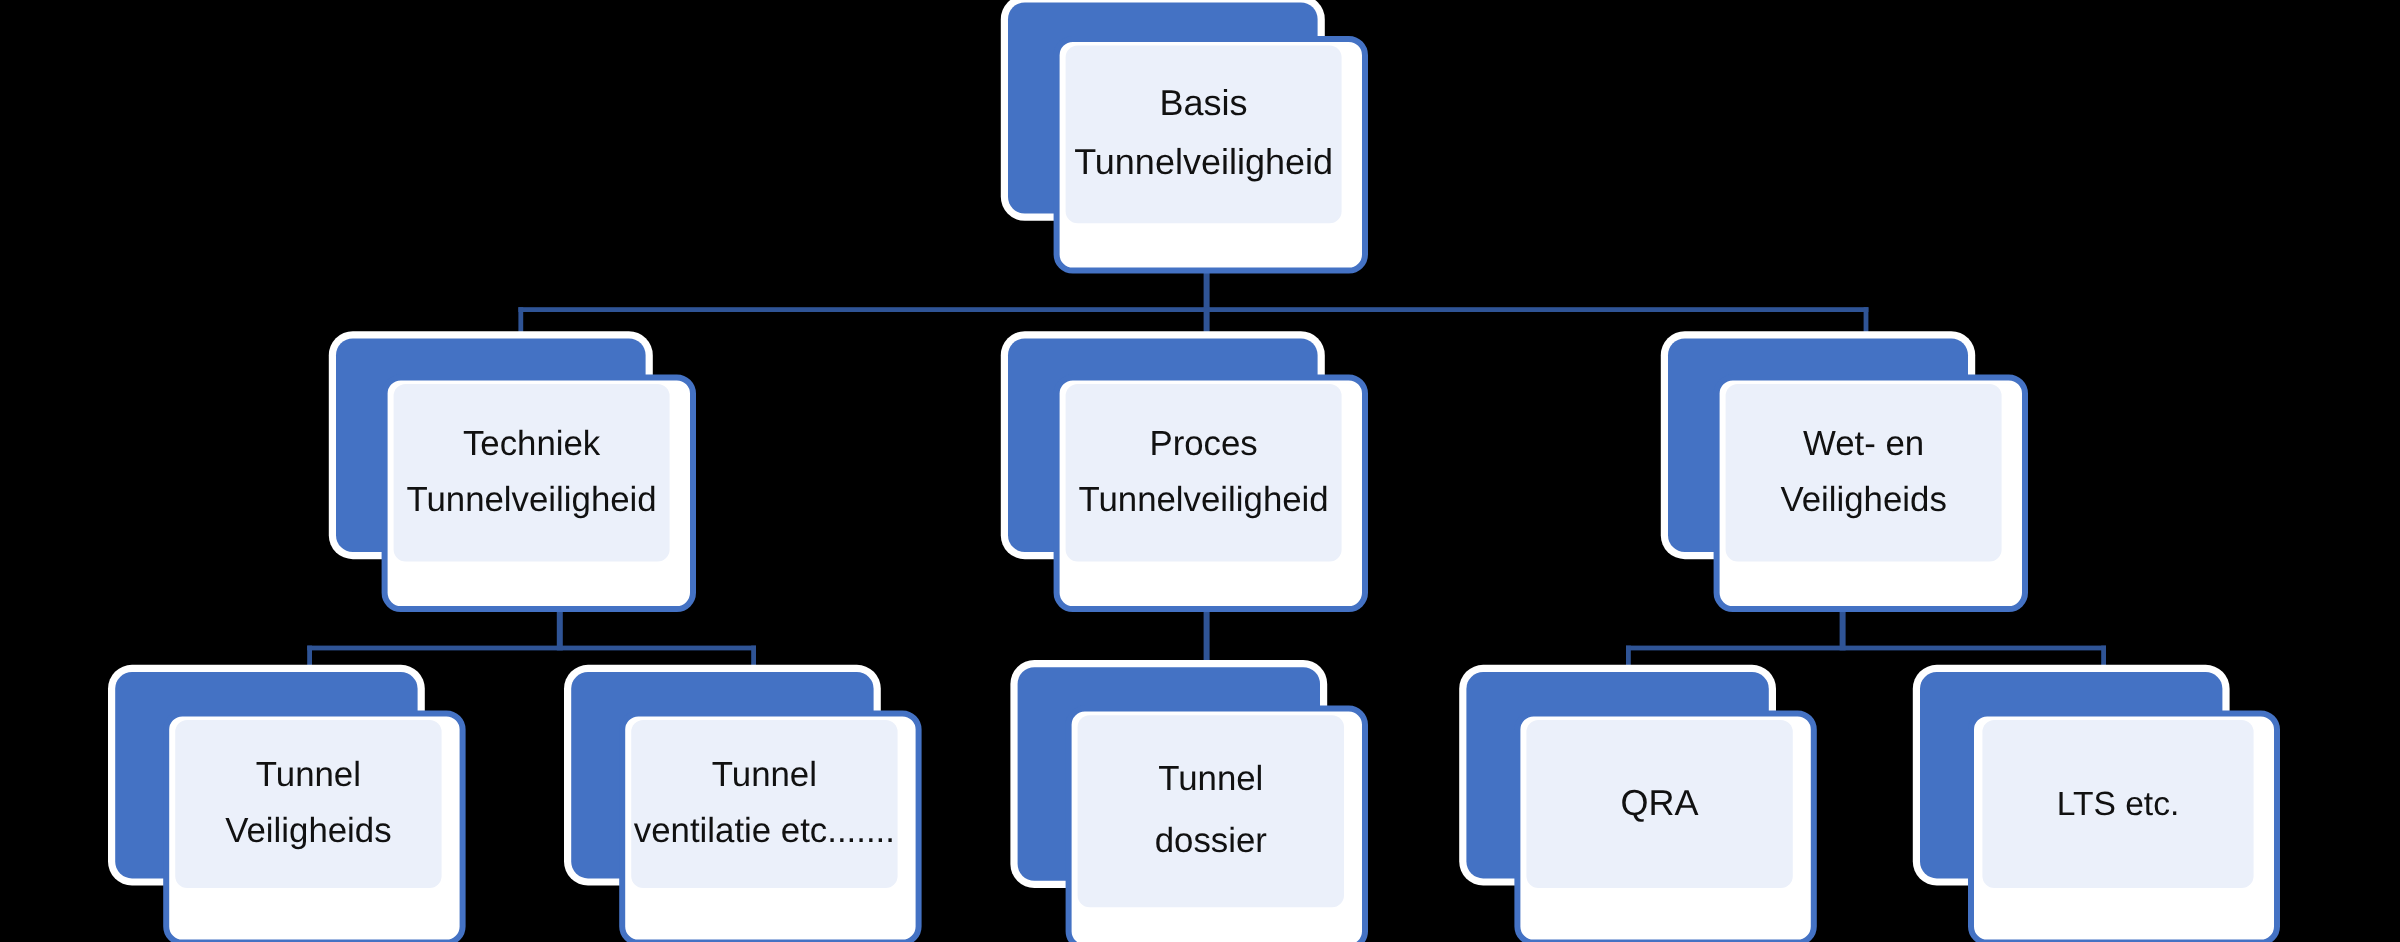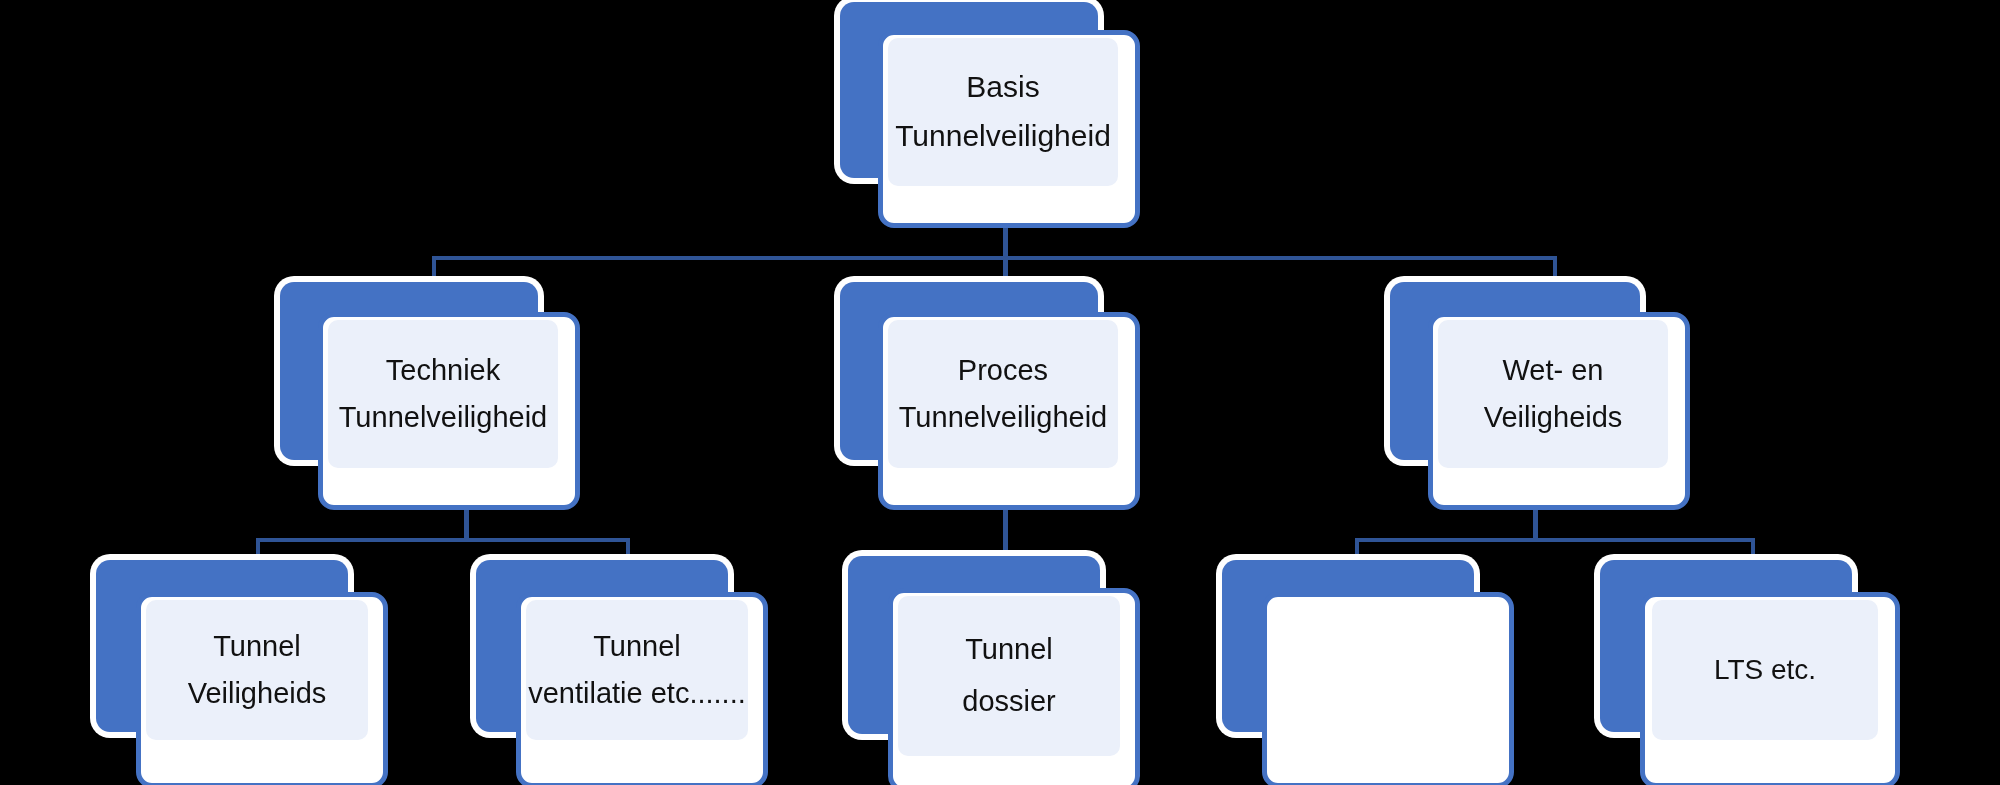--- a/index.html
+++ b/index.html
@@ -150,20 +150,25 @@
       <div class="label wrap" style="font-size:29px;width:240px;line-height:1.78;">
         <span class="ln">Tunnel</span>
         <span class="ln">dossier</span>
       </div>
     </div>
   </div>
 
   <div class="node" style="left:1222px;top:560px;width:340px;height:230px;">
     <div class="plate" style="width:252px;height:172px;"></div>
     <div class="card" style="left:40px;top:32px;width:252px;height:196px;"></div>
+    <div class="panel" style="left:50px;top:40px;width:222px;height:140px;">
+      <div class="label" style="font-size:30px;">
+        <span class="ln">QRA</span>
+      </div>
+    </div>
   </div>
 
   <div class="node" style="left:1600px;top:560px;width:350px;height:230px;">
     <div class="plate" style="width:252px;height:172px;"></div>
     <div class="card" style="left:40px;top:32px;width:260px;height:196px;"></div>
     <div class="panel" style="left:52px;top:40px;width:226px;height:140px;">
       <div class="label" style="font-size:28px;">
         <span class="ln">LTS etc.</span>
       </div>
     </div>

